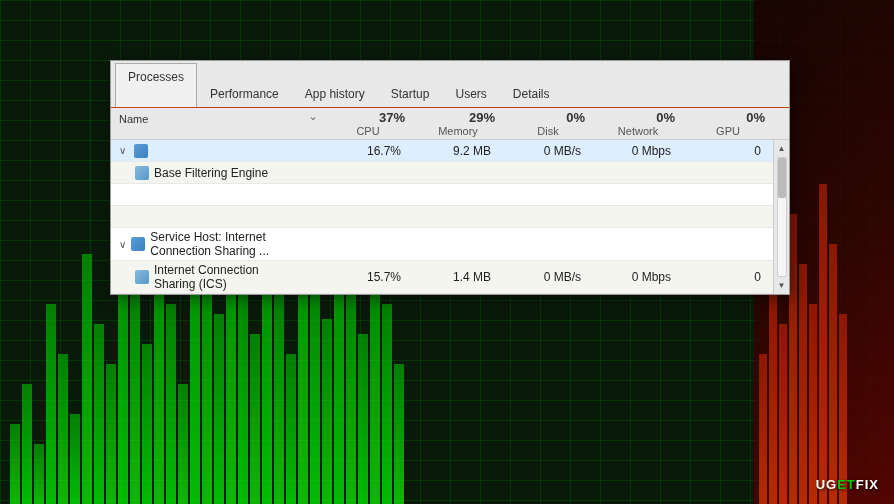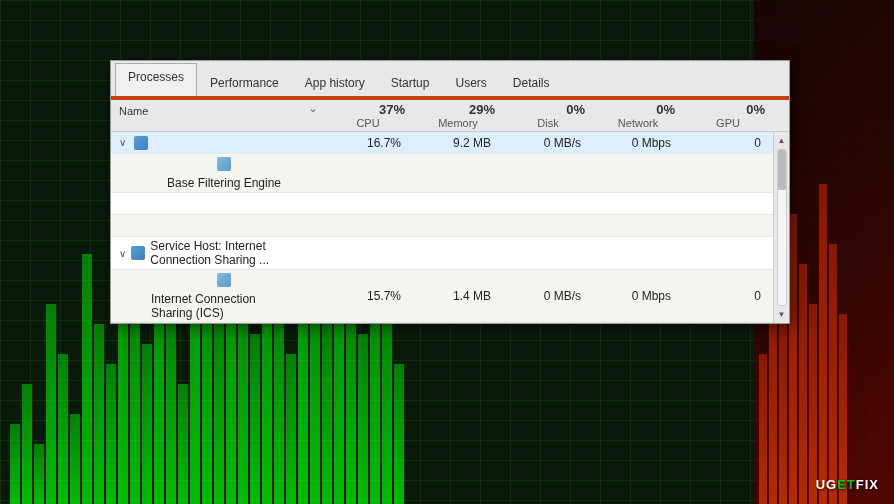--- a/index.html
+++ b/index.html
@@ -86,32 +86,32 @@
       width: 680px;
       background: #f0f0f0;
       border: 1px solid #999;
       box-shadow: 3px 3px 15px rgba(0,0,0,0.5);
     }
 
     
     .tabs {
       display: flex;
       background: #e8e8e8;
-      border-bottom: 4px solid #c2410c;
+      border-bottom: 1px solid #c2410c;
       padding: 0 4px;
     }
 
     .tab {
       padding: 6px 12px;
       cursor: pointer;
       font-size: 12px;
       color: #333;
       border: 1px solid transparent;
       border-bottom: none;
-      margin-top: 8px;
+      margin-top: 19px;
       background: #e8e8e8;
     }
 
     .tab.active {
       background: #f0f0f0;
       border-color: #aaa;
       border-bottom-color: #f0f0f0;
       margin-top: 2px;
     }
 
@@ -181,22 +181,21 @@
       flex: 1;
       padding: 2px 6px 2px 8px;
       display: flex;
       align-items: center;
       gap: 4px;
       font-size: 12px;
       color: #222;
     }
 
     .row-name.indent2 {
-      padding-left: 40px;
-      flex-direction: column;
+      padding-left: 23px;
     }
 
     .chevron {
       font-size: 10px;
       color: #555;
       width: 10px;
     }
 
     .icon {
       width: 16px;

